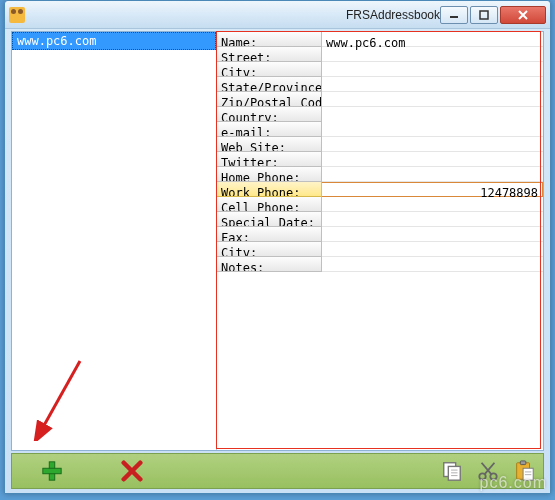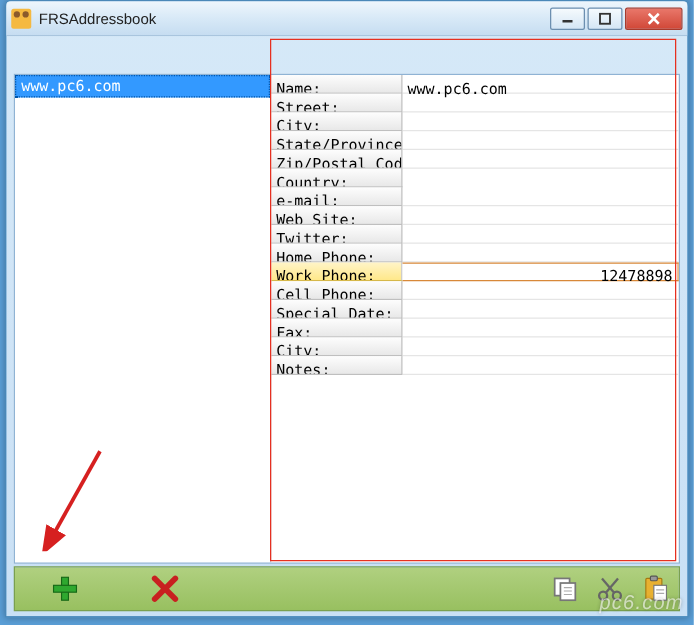--- a/index.html
+++ b/index.html
@@ -50,20 +50,21 @@
     position: absolute;
     right: 2px; top: 2px;
     width: 5px; height: 5px;
     background: #8b5a2b;
     border-radius: 50%;
   }
   .title-text {
     flex: 1;
     color: #222;
     font-size: 12px;
+    text-align: right;
   }
   .win-controls { display: flex; gap: 2px; }
   .win-btn {
     width: 28px; height: 18px;
     border: 1px solid #6c8fb0;
     border-radius: 2px;
     background: linear-gradient(to bottom, #f5fafd, #d5e6f5);
     display: flex; align-items: center; justify-content: center;
     font-size: 10px;
     cursor: pointer;
@@ -75,21 +76,20 @@
     color: #fff;
     font-weight: bold;
     font-size: 13px;
   }
   .client {
     position: absolute;
     left: 6px; right: 6px; top: 30px; bottom: 42px;
     background: #fff;
     border: 1px solid #8fb3d4;
     display: flex;
-    margin-top: 28px;
   }
   .contact-list {
     width: 205px;
     border-right: 1px solid #b8cadb;
     overflow: auto;
   }
   .contact-item {
     padding: 1px 4px;
     font-family: "SimSun", monospace;
     font-size: 12px;
@@ -169,21 +169,20 @@
     position: absolute;
     left: 25px; top: 350px;
     width: 60px; height: 90px;
     pointer-events: none;
   }
   .watermark {
     position: absolute;
     right: 8px; bottom: 8px;
     font-size: 16px;
     color: rgba(255,255,255,0.6);
-    font-style: italic;
     text-shadow: 0 0 3px rgba(0,0,0,0.3);
     pointer-events: none;
     letter-spacing: 1px;
   }
 </style>
 </head>
 <body>
 
 <div class="window">
 

